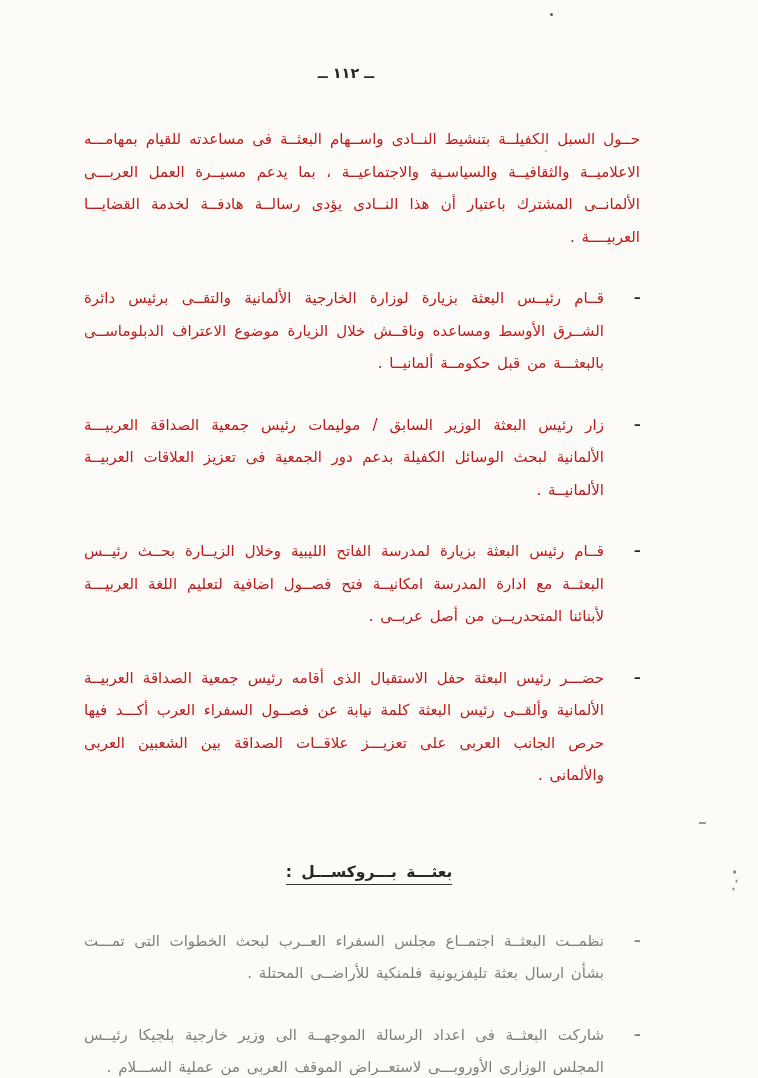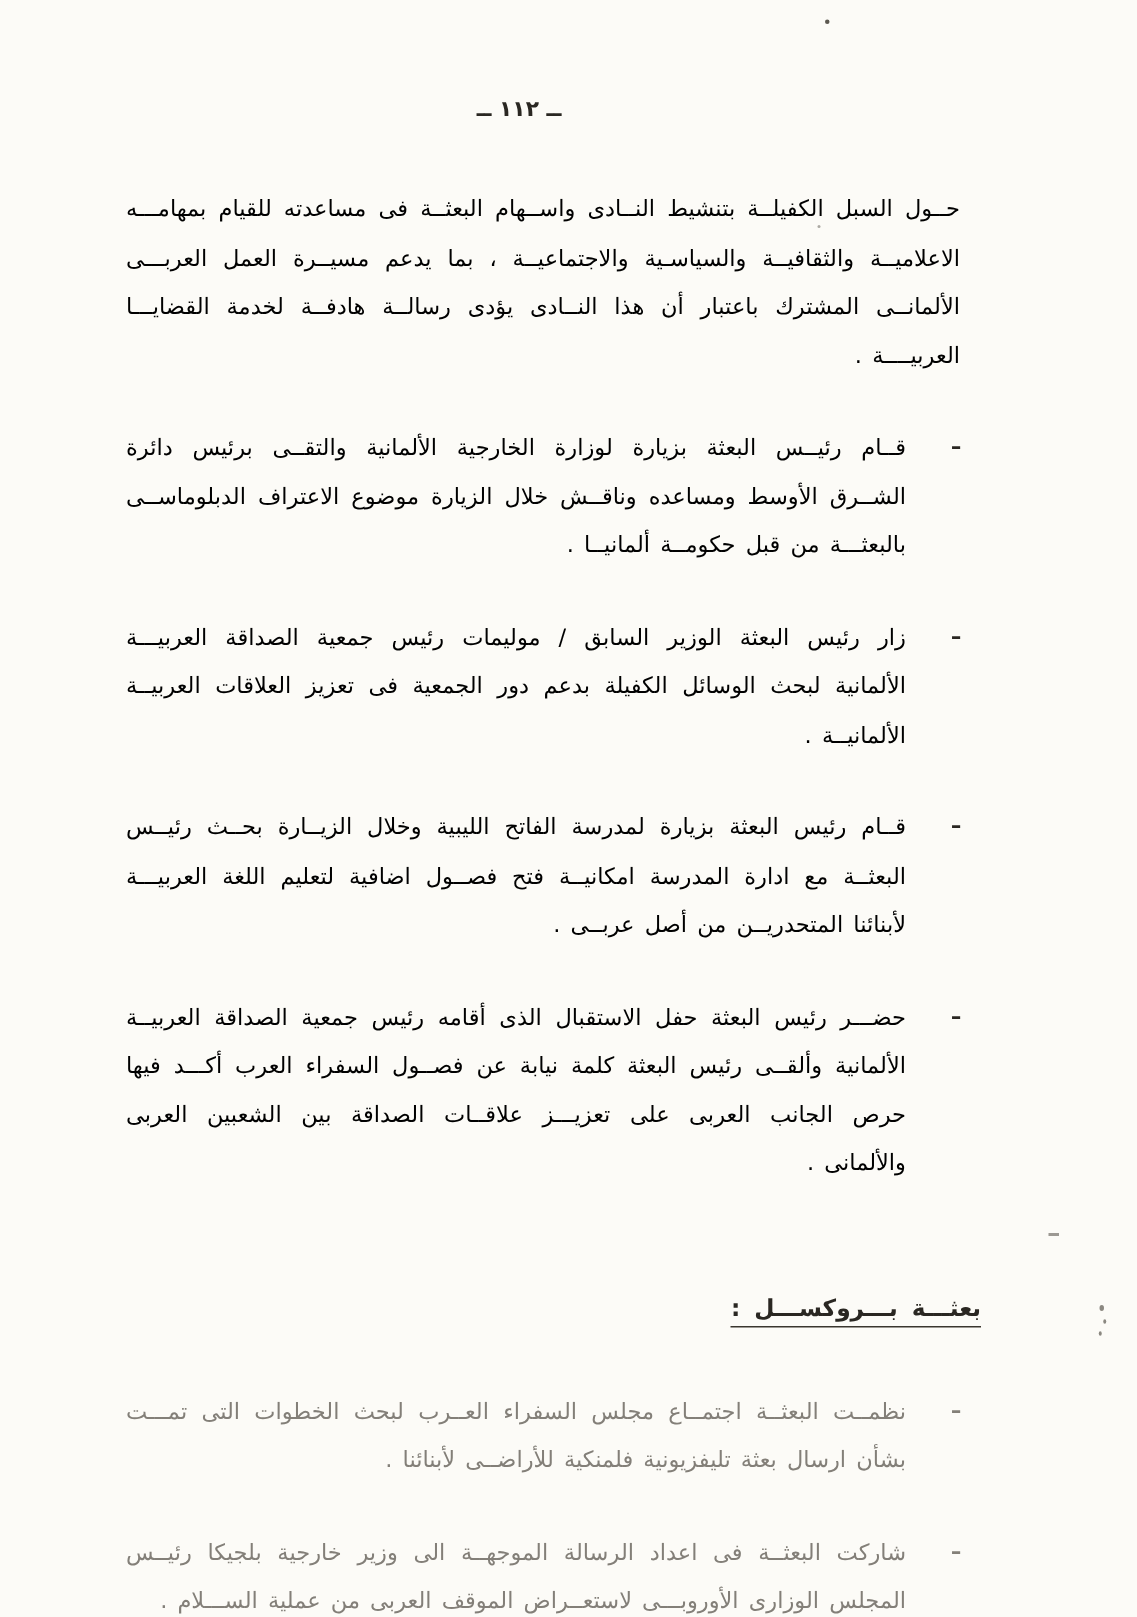--- a/index.html
+++ b/index.html
@@ -38,35 +38,35 @@
     font-weight: bold;
     padding-top: 3px;
     color: #2a2722;
   }
   .para {
     flex: 1;
     font-size: 15px;
     line-height: 32.5px;
     text-align: justify;
     word-spacing: 2px;
-    color: #000000;
+    color: #b91c1c;
   }
   .intro .para {  }
   .section-heading {
     display: inline-block;
     font-size: 15.5px;
     font-weight: bold;
     letter-spacing: 1px;
     word-spacing: 4px;
     margin: 42px -14px 40px 0;
     padding-bottom: 3px;
     border-bottom: 1.5px solid #3a362f;
     color: #2a2722;
   }
-  .heading-row { text-align: right; }
+  .heading-row { text-align: center; }
   .faint .para, .faint .marker {
     color: #6e6a63;
     opacity: 0.85;
     filter: blur(0.2px);
   }
   
   .speck { position: absolute; background: #5c5850; }
   .speck-a { left: 550px; top: 13px; width: 3px; height: 3px; border-radius: 50%; }
   .speck-b { left: 699px; top: 822px; width: 7px; height: 2px; opacity: .6; }
   .speck-c {
@@ -106,21 +106,21 @@
     <div class="marker">ـ</div>
     <p class="para">حضـــر رئيس البعثة حفل الاستقبال الذى أقامه رئيس جمعية الصداقة العربيــة الألمانية وألقــى رئيس البعثة كلمة نيابة عن فصــول السفراء العرب أكـــد فيها حرص الجانب العربى على تعزيـــز علاقــات الصداقة بين الشعبين العربى والألمانى .</p>
   </div>
 
   <div class="heading-row">
     <h2 class="section-heading">بعثـــة بـــروكســـل :</h2>
   </div>
 
   <div class="para-block faint">
     <div class="marker">ـ</div>
-    <p class="para">نظمــت البعثــة اجتمــاع مجلس السفراء العــرب لبحث الخطوات التى تمـــت بشأن ارسال بعثة تليفزيونية فلمنكية للأراضــى لأبنائنا .</p>
+    <p class="para">نظمــت البعثــة اجتمــاع مجلس السفراء العــرب لبحث الخطوات التى تمـــت بشأن ارسال بعثة تليفزيونية فلمنكية للأراضــى المحتلة .</p>
   </div>
 
   <div class="para-block faint">
     <div class="marker">ـ</div>
     <p class="para">شاركت البعثــة فى اعداد الرسالة الموجهــة الى وزير خارجية بلجيكا رئيــس المجلس الوزارى الأوروبـــى لاستعــراض الموقف العربى من عملية الســـلام .</p>
   </div>
 
 </div>
 
 <div class="speck speck-a"></div>

